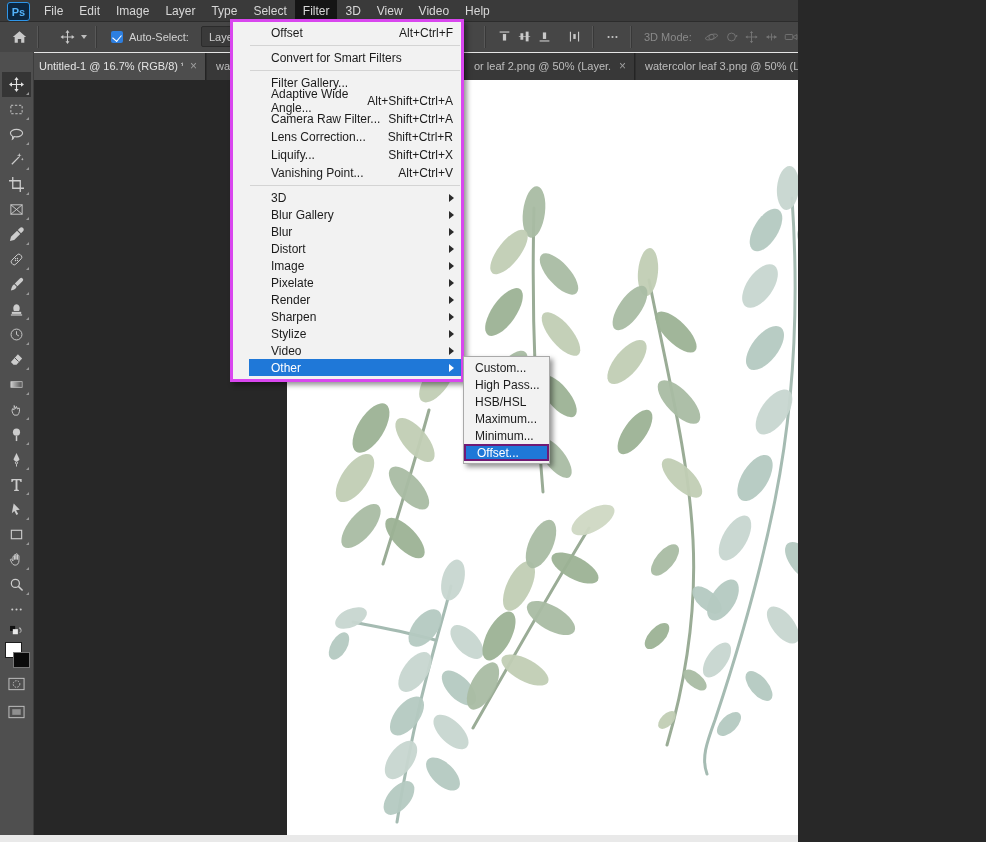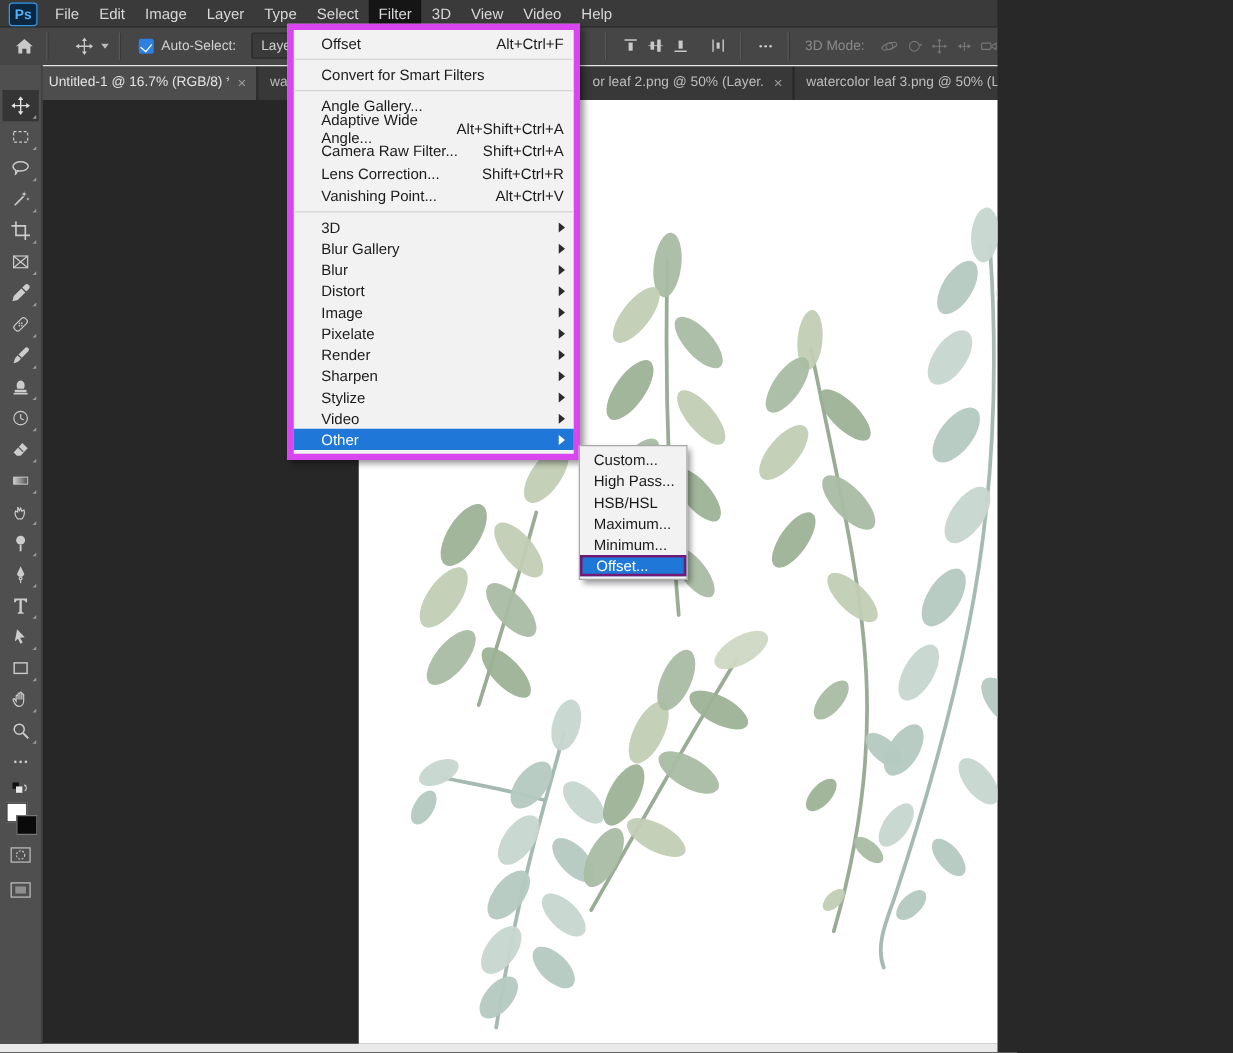--- a/index.html
+++ b/index.html
@@ -58,21 +58,21 @@
   .tool-extra{width:29px;height:24px;display:flex;align-items:center;justify-content:center;color:#c4c4c4;margin-top:4px;flex:0 0 auto;}
   .tool-extra svg{width:17px;height:14px;}
 
   
   #workspace{position:absolute;left:33px;top:80px;width:953px;height:755px;background:var(--workspace,#272727);}
   #canvas{position:absolute;left:254px;top:0;width:603px;height:755px;background:#ffffff;}
   #leaf-svg{position:absolute;left:0;top:0;}
   #bottom-strip{position:absolute;left:0;top:835px;width:986px;height:7px;background:#e9e9e9;}
 
   
-  #filter-menu{position:absolute;left:230px;top:19px;width:234px;background:var(--menu-bg,#f2f2f2);border:5px solid #d946ef;box-shadow:3px 3px 5px rgba(0,0,0,.42);z-index:100;padding:2px 0 3px 0;box-sizing:border-box;}
+  #filter-menu{position:absolute;left:230px;top:19px;width:234px;background:var(--menu-bg,#f2f2f2);border:3px solid #d946ef;box-shadow:3px 3px 5px rgba(0,0,0,.42);z-index:100;padding:2px 0 3px 16px;box-sizing:border-box;}
   .menu-item{height:18px;display:flex;align-items:center;font-size:12px;color:#1b1b1b;padding:0 8px 0 22px;position:relative;}
   .menu-item.sub{height:17px;}
   .menu-item .mi-label{flex:1 1 auto;}
   .menu-item .mi-shortcut{flex:0 0 auto;font-size:12px;color:#1b1b1b;}
   .menu-item .mi-arrow{position:absolute;right:7px;top:50%;margin-top:-4px;width:0;height:0;border-top:4px solid transparent;border-bottom:4px solid transparent;border-left:5px solid #2b2b2b;}
   .menu-item.highlight{background:var(--accent-blue,#1f78d8);color:#ffffff;}
   .menu-item.highlight .mi-label{color:#fff;}
   .menu-item.highlight .mi-arrow{border-left-color:#ffffff;}
   .menu-sep{height:1px;background:#d4d4d4;margin:3px 1px;}
 
@@ -470,33 +470,37 @@
       <div class="menu-item">
         <span class="mi-label">Offset</span>
         <span class="mi-shortcut">Alt+Ctrl+F</span>
       </div>
       <div class="menu-sep"></div>
       <div class="menu-item">
         <span class="mi-label">Convert for Smart Filters</span>
       </div>
       <div class="menu-sep"></div>
       <div class="menu-item">
-        <span class="mi-label">Angle Gallery...</span>
+        <span class="mi-label">Filter Gallery...</span>
       </div>
       <div class="menu-item">
         <span class="mi-label">Adaptive Wide Angle...</span>
         <span class="mi-shortcut">Alt+Shift+Ctrl+A</span>
       </div>
       <div class="menu-item">
         <span class="mi-label">Camera Raw Filter...</span>
         <span class="mi-shortcut">Shift+Ctrl+A</span>
       </div>
       <div class="menu-item">
         <span class="mi-label">Lens Correction...</span>
         <span class="mi-shortcut">Shift+Ctrl+R</span>
+      </div>
+      <div class="menu-item">
+        <span class="mi-label">Liquify...</span>
+        <span class="mi-shortcut">Shift+Ctrl+X</span>
       </div>
       <div class="menu-item">
         <span class="mi-label">Vanishing Point...</span>
         <span class="mi-shortcut">Alt+Ctrl+V</span>
       </div>
       <div class="menu-sep"></div>
       <div class="menu-item sub">
         <span class="mi-label">3D</span>
         <span class="mi-arrow"></span>
       </div>

